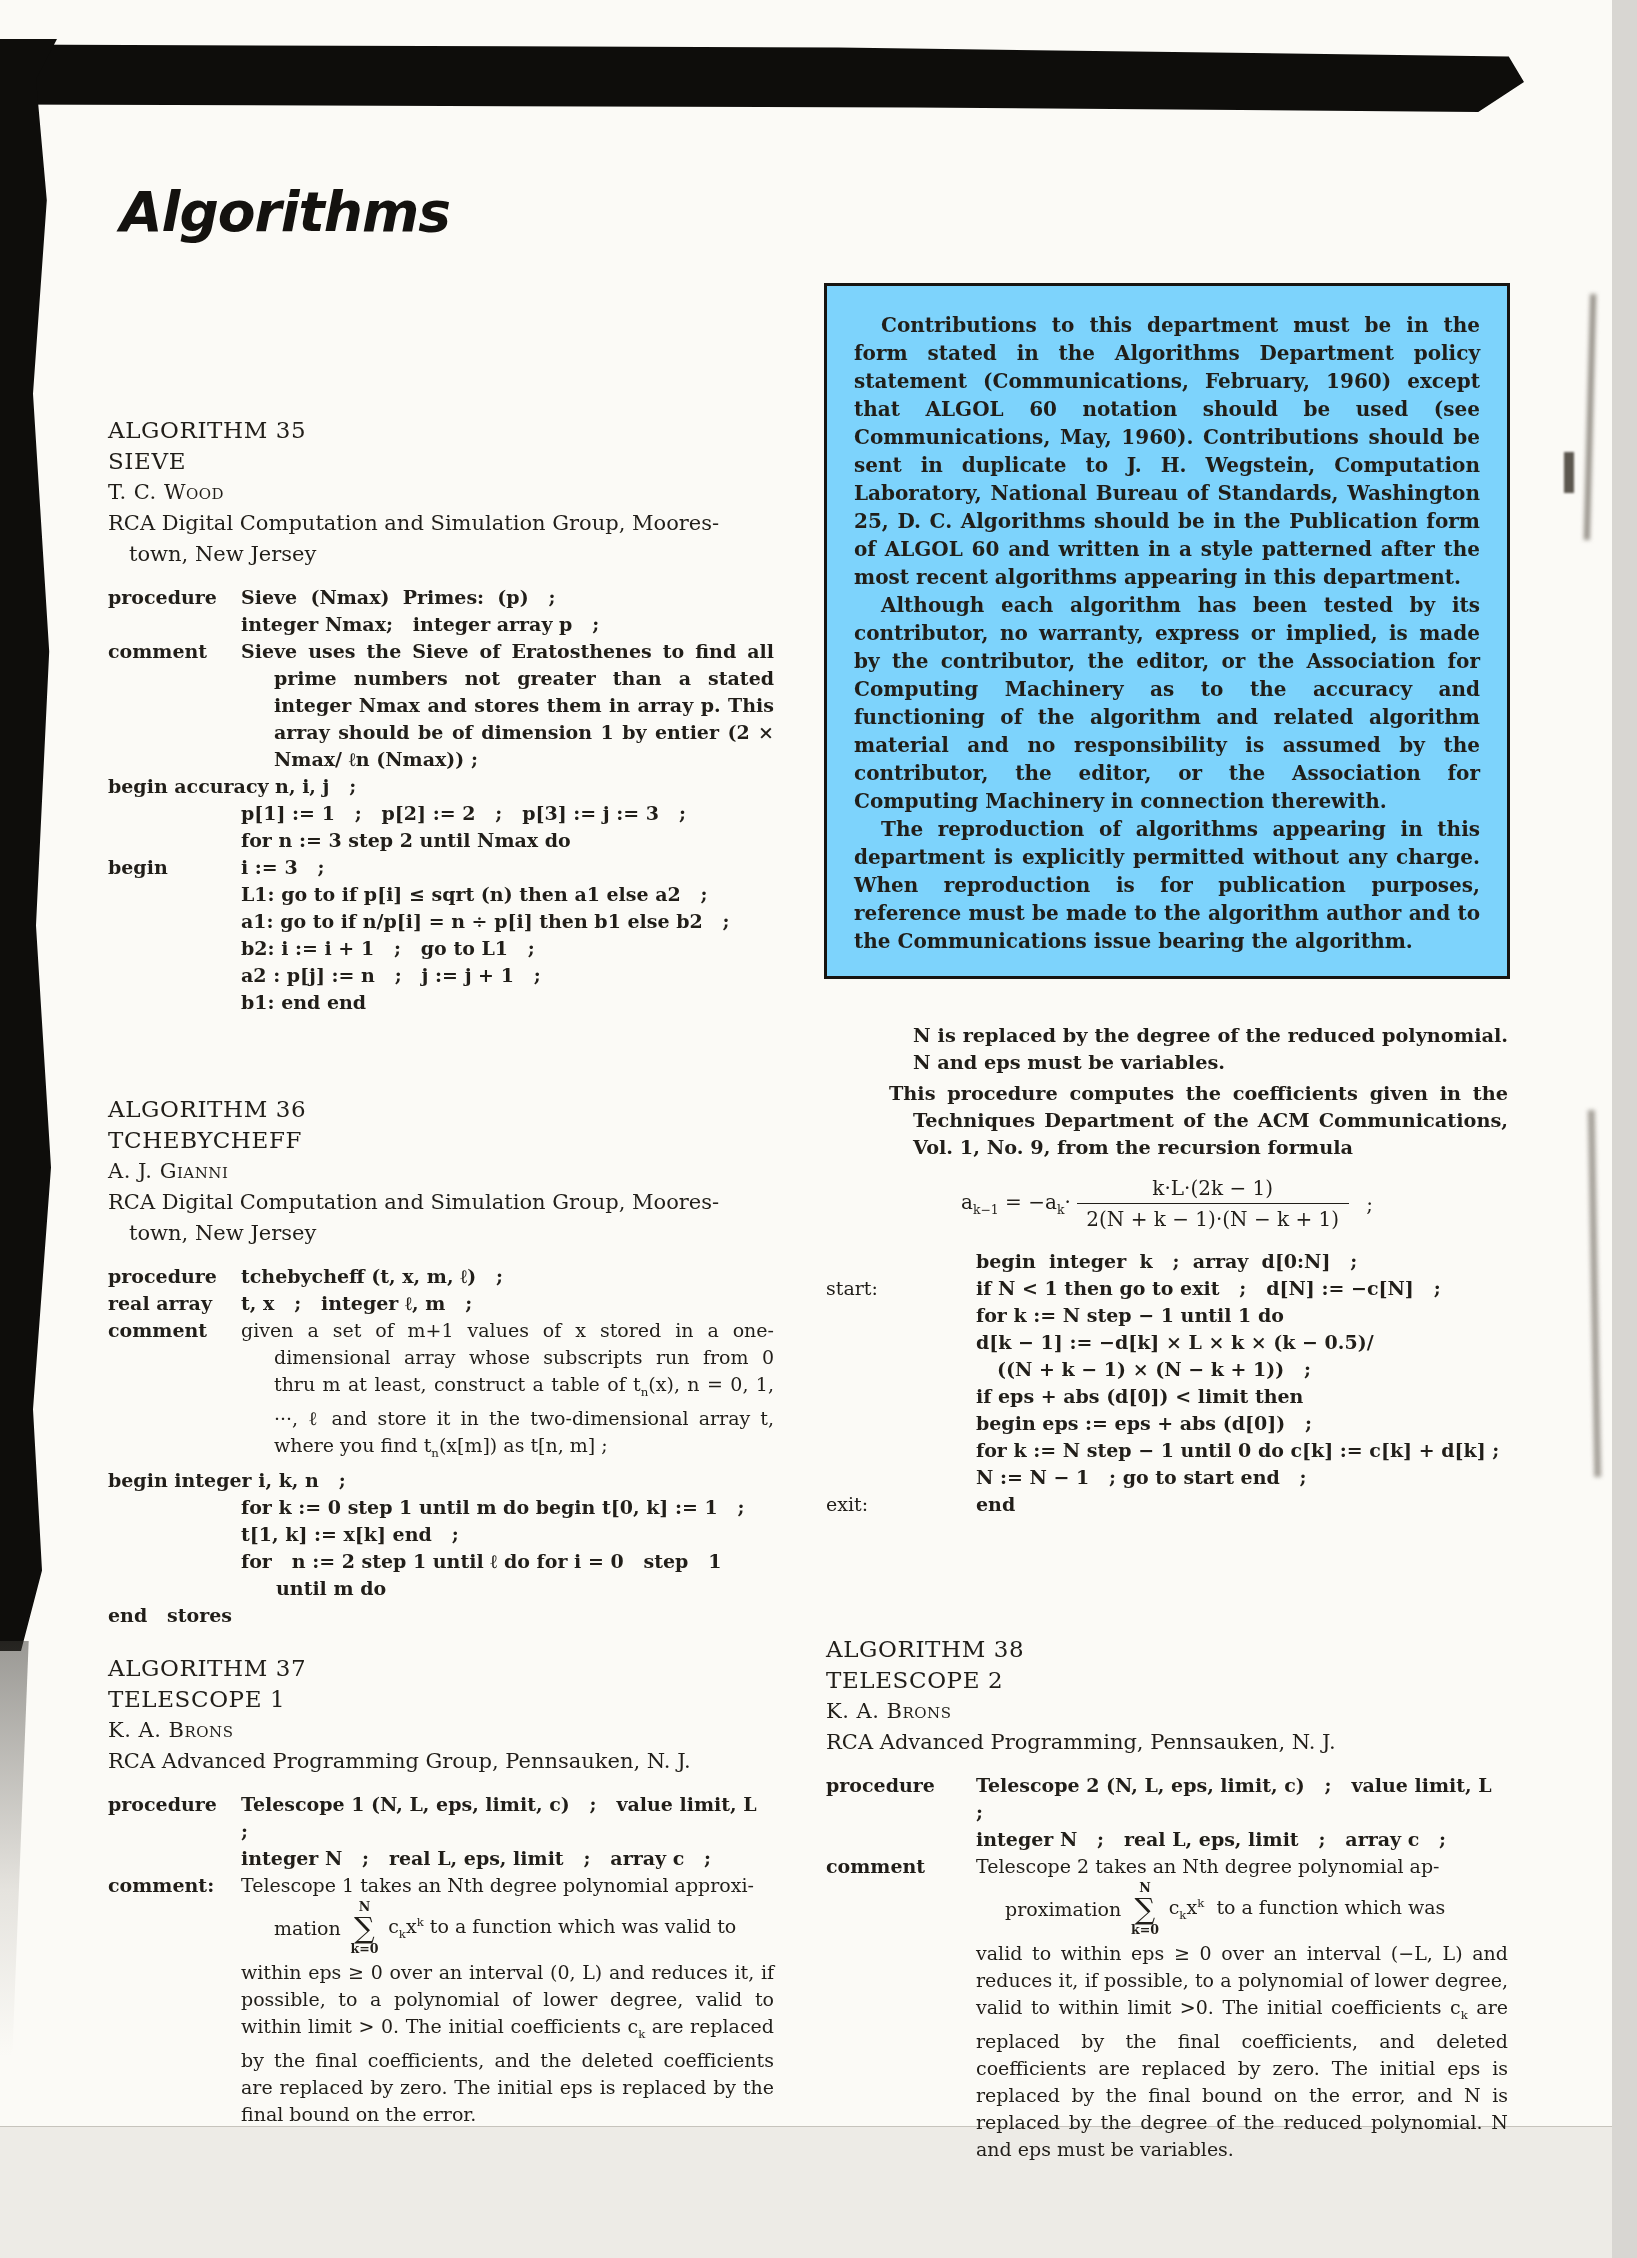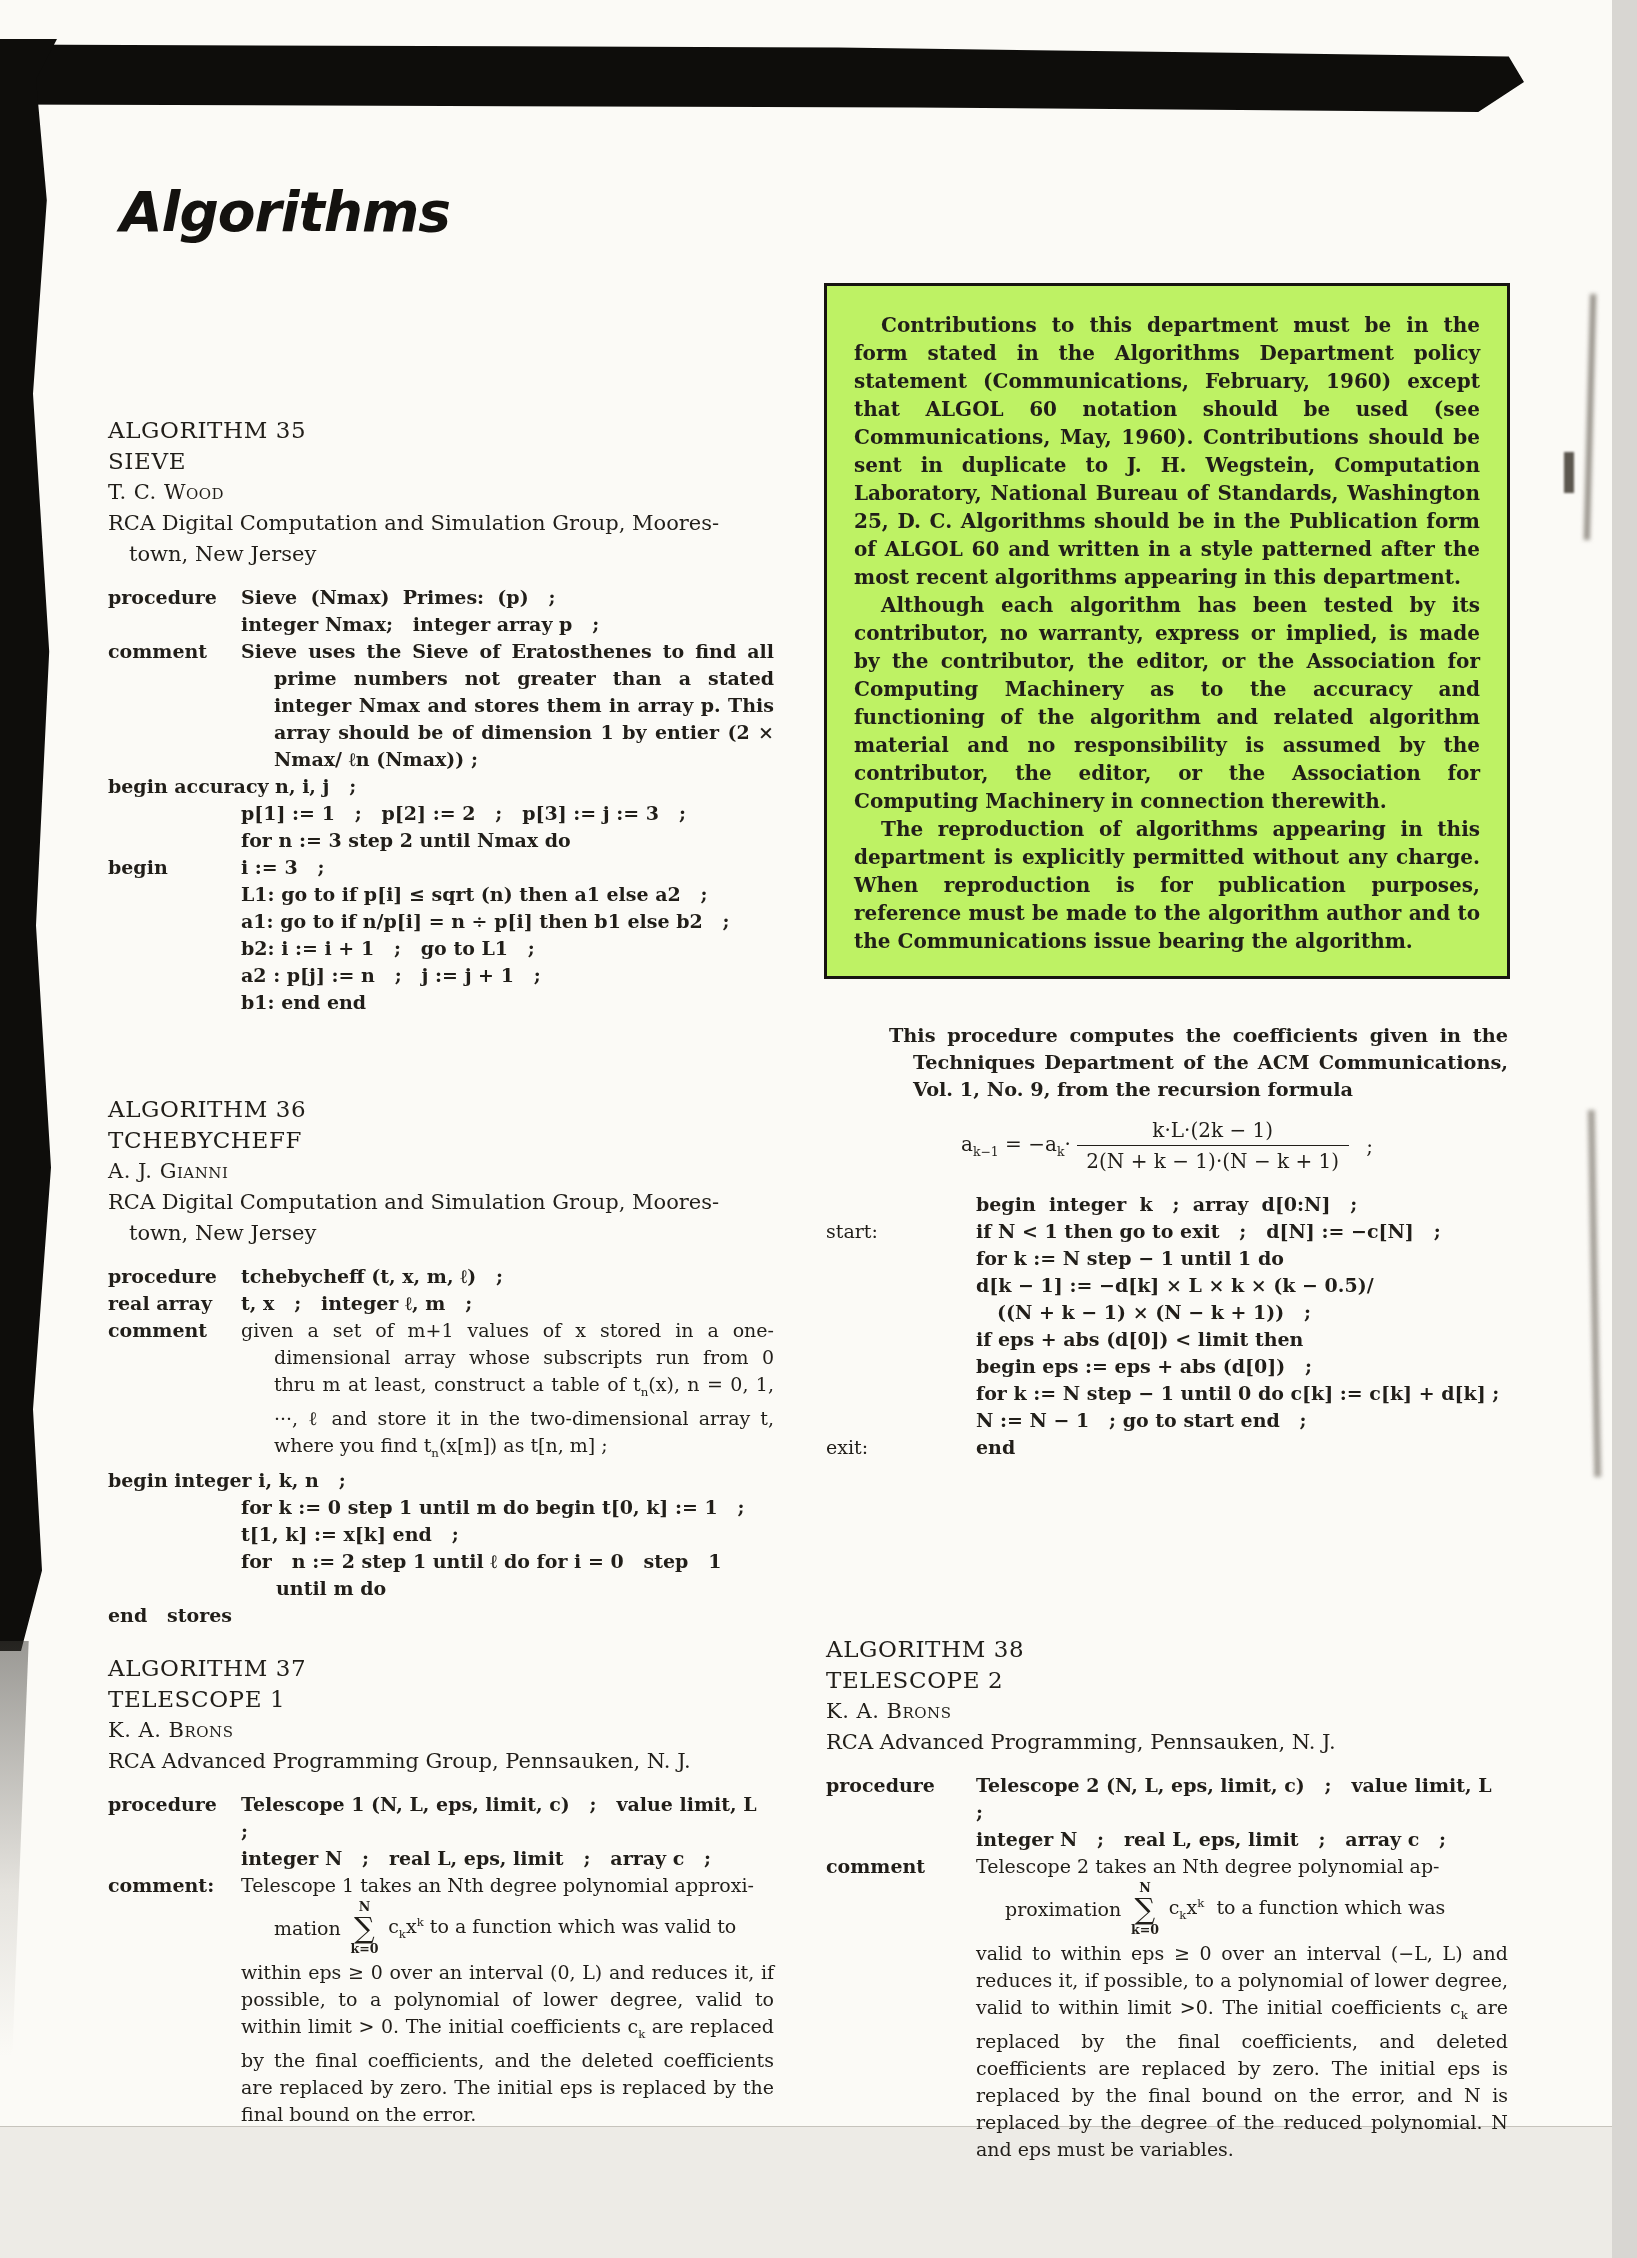--- a/index.html
+++ b/index.html
@@ -50,21 +50,21 @@
   .sumrow .txt{white-space:pre-wrap;}
   .bigsum{display:inline-flex;flex-direction:column;align-items:center;margin:0 9.7px;line-height:1;}
   .bigsum .tb{font-size:12.6px;font-weight:700;letter-spacing:0;}
   .bigsum .sym{font-size:29px;line-height:1.02;}
   .rest{margin-left:133px;font-size:19px;line-height:27px;}
   .rc .rest{margin-left:150px;}
   sub.sb{font-size:62%;}
   sup.sp{font-size:62%;}
 
   .policy{position:absolute;left:824px;top:283px;width:686px;box-sizing:border-box;border:3.9px solid #171411;
-          padding:25px 27px 21px;background:#bef264;}
+          padding:25px 27px 21px;background:#7dd3fc;}
   .bp{margin:0;text-indent:27px;text-align:justify;font-size:20px;line-height:28px;font-weight:700;}
 
   .contp{margin:0 0 3.9px;font-size:19.3px;line-height:27px;font-weight:700;}
   .contp.pp1{margin-left:87px;}
   .contp.pp2{margin-left:87px;text-indent:-24px;}
   .formula{display:flex;justify-content:center;align-items:center;font-size:20px;margin:15.4px 0 17.4px;}
   .frac{display:inline-flex;flex-direction:column;text-align:center;margin:0 5.8px;}
   .frac .num{padding:0 9.7px 2.9px;}
   .frac .den{border-top:1.9px solid #211e19;padding:2.9px 9.7px 0;}
   .ftail{margin-left:11.6px;}
@@ -210,20 +210,21 @@
           <span class="sym">∑</span>
           <span class="tb">k=0</span>
         </span>
         <span class="txt"><span>c</span><sub class="sb">k</sub><span>x</span><sup class="sp">k</sup><span> to a function which was valid to</span></span>
       </div>
       <div class="rest just"><span>within eps ≥ 0 over an interval (0, L) and reduces it, if possible, to a polynomial of lower degree, valid to within limit &gt; 0. The initial coefficients c</span><sub class="sb">k</sub><span> are replaced by the final coefficients, and the deleted coefficients are replaced by zero. The initial eps is replaced by the final bound on the error.</span></div>
     </div>
   </section>
 
   <section class="alg rc" style="left:826px;top:1022px;width:682px;">
+    <p class="contp pp1 just">N is replaced by the degree of the reduced polynomial. N and eps must be variables.</p>
     <p class="contp pp2 just">This procedure computes the coefficients given in the Techniques Department of the ACM Communications, Vol. 1, No. 9, from the recursion formula</p>
     <div class="formula">
       <span><span>a</span><sub class="sb">k−1</sub><span> = −a</span><sub class="sb">k</sub><span>·</span></span>
       <span class="frac">
         <span class="num">k·L·(2k − 1)</span>
         <span class="den">2(N + k − 1)·(N − k + 1)</span>
       </span>
       <span class="ftail">;</span>
     </div>
     <div class="crow">

